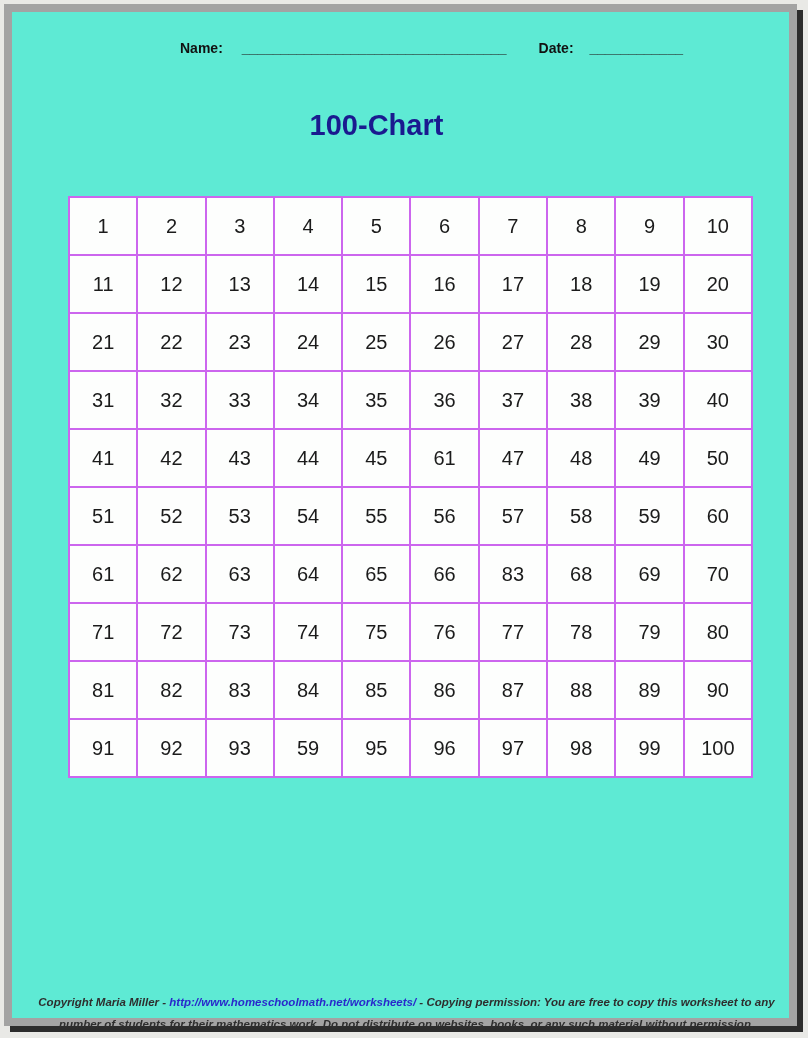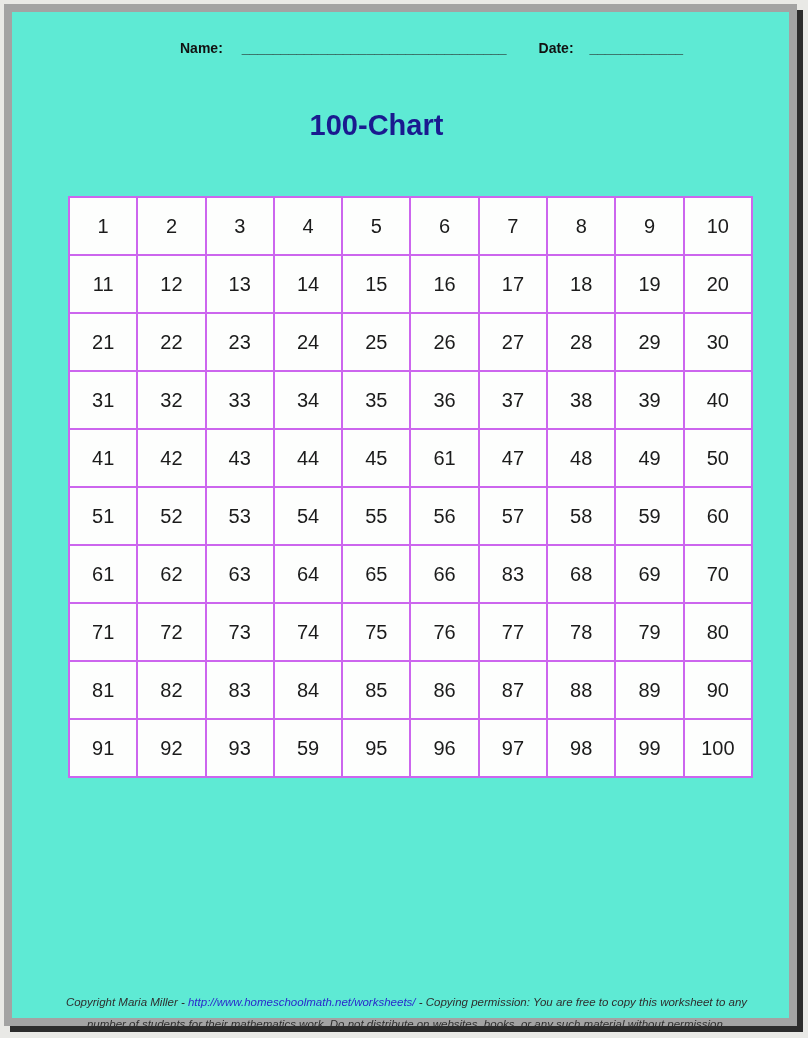--- a/index.html
+++ b/index.html
@@ -62,20 +62,21 @@
   }
   .footer {
     position: absolute;
     top: 979px; left: 2px;
     width: 785px;
     text-align: center;
     font-style: italic;
     font-size: 11.5px;
     line-height: 22px;
     color: #2e2e2e;
+    font-weight: bold;
   }
   .footer .link {
     color: var(--link-color, #2929cc);
     text-decoration: none;
     font-style: italic;
   }
 </style>
 </head>
 <body>
 

